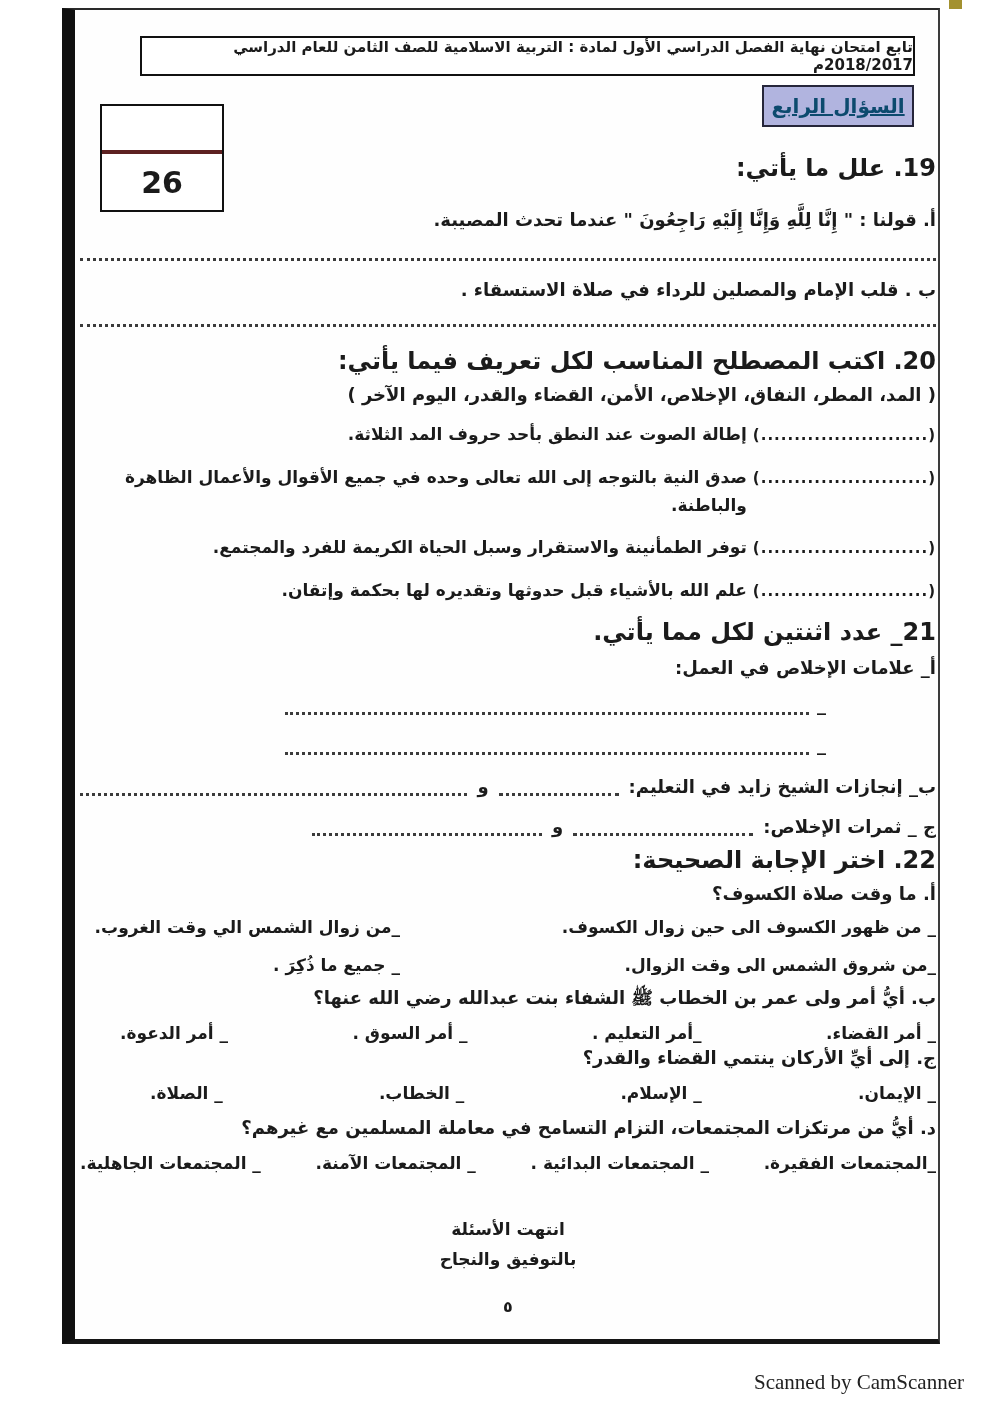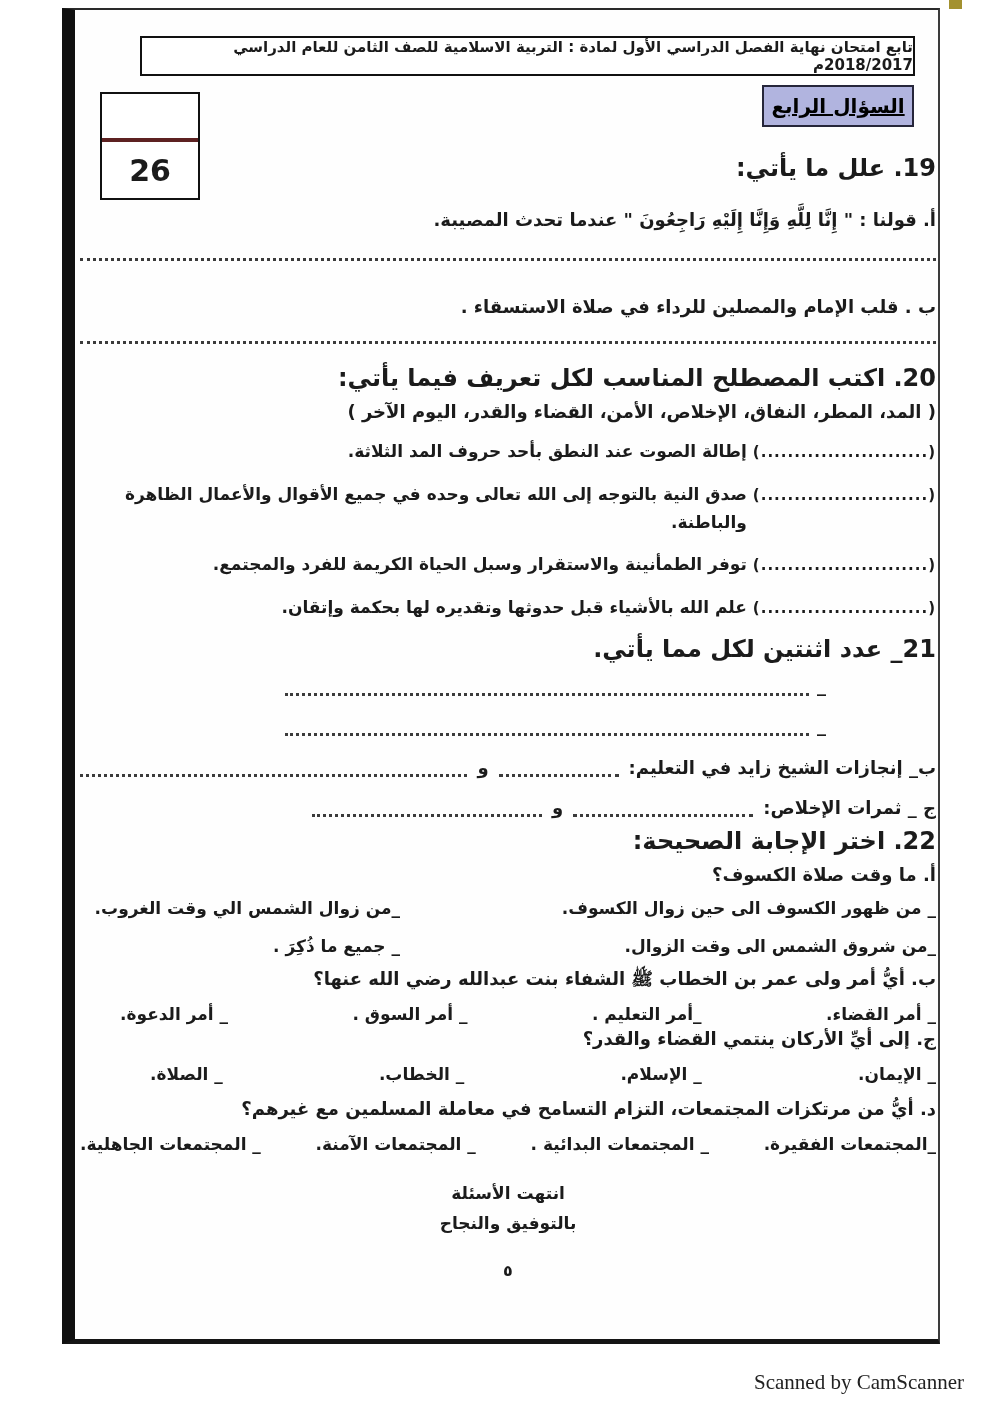--- a/index.html
+++ b/index.html
@@ -1,22 +1,22 @@
 <!DOCTYPE html>
 <html lang="ar"><head>
 <meta charset="utf-8">
 <style>
   html,body{margin:0;padding:0;background:#ffffff;}
   .page{position:relative;width:992px;height:1403px;background:#ffffff;font-family:"DejaVu Sans",sans-serif;color:#1b1b1b;overflow:hidden;}
   .frame{position:absolute;left:62px;top:8px;width:878px;height:1336px;background:#fefefe;border-top:2px solid #2a2a2a;border-right:2px solid #3c3c3c;border-bottom:5px solid #151515;border-left:13px solid #101010;box-sizing:border-box;}
   .corner-mark{position:absolute;top:0;right:30px;width:13px;height:9px;background:#a3912f;}
   .header-box{position:absolute;left:140px;top:36px;width:775px;height:40px;border:2px solid #111;box-sizing:border-box;display:flex;align-items:center;justify-content:center;direction:rtl;font-size:15px;font-weight:bold;background:#fff;z-index:2;}
-  .banner{position:absolute;left:762px;top:85px;width:152px;height:42px;background:#b1b4df;border:2px solid #26263a;box-sizing:border-box;display:flex;align-items:center;justify-content:center;direction:rtl;font-size:20px;font-weight:bold;color:#000000;z-index:2;}
+  .banner{position:absolute;left:762px;top:85px;width:152px;height:42px;background:#b1b4df;border:2px solid #26263a;box-sizing:border-box;display:flex;align-items:center;justify-content:center;direction:rtl;font-size:20px;font-weight:bold;color:#0c4a6e;z-index:2;}
   .banner span{text-decoration:underline;}
-  .marks-box{position:absolute;left:100px;top:92px;width:100px;height:108px;border:2px solid #111;box-sizing:border-box;background:#fff;z-index:2;}
+  .marks-box{position:absolute;left:100px;top:104px;width:124px;height:108px;border:2px solid #111;box-sizing:border-box;background:#fff;z-index:2;}
   .marks-top{height:44px;border-bottom:4px solid #5d2121;}
   .marks-value{display:flex;align-items:center;justify-content:center;height:56px;font-size:30px;font-weight:bold;}
   .content{position:absolute;left:80px;top:155px;width:856px;direction:rtl;text-align:right;font-weight:bold;z-index:2;}
   .q-title{font-size:24px;line-height:26px;}
   .q-line{font-size:18px;line-height:26px;}
   .rule{height:0;border-bottom:3px dotted #3b3b3b;}
   .def-row{display:flex;gap:6px;font-size:17px;line-height:28px;margin-bottom:14px;align-items:baseline;}
   .blank{white-space:nowrap;letter-spacing:1px;font-size:15px;}
   .ans-row{display:flex;gap:8px;align-items:flex-end;height:22px;margin:0 110px 18px 205px;font-size:18px;}
   .dots{border-bottom:3px dotted #3b3b3b;height:4px;display:inline-block;}
@@ -47,21 +47,21 @@
   <div class="marks-box">
     <div class="marks-top"></div>
     <div class="marks-value">26</div>
   </div>
 
   <div class="content">
 
     <div class="q-title">19. علل ما يأتي:</div>
     <div class="q-line" style="margin-top:26px">أ. قولنا : " إِنَّا لِلَّهِ وَإِنَّا إِلَيْهِ رَاجِعُونَ " عندما تحدث المصيبة.</div>
     <div class="rule" style="margin-top:25px"></div>
-    <div class="q-line" style="margin-top:33px">ب . قلب الإمام والمصلين للرداء في صلاة الاستسقاء .</div>
+    <div class="q-line" style="margin-top:16px">ب . قلب الإمام والمصلين للرداء في صلاة الاستسقاء .</div>
     <div class="rule" style="margin-top:21px"></div>
 
     <div class="q-title" style="margin-top:21px">20. اكتب المصطلح المناسب لكل تعريف فيما يأتي:</div>
     <div class="q-line" style="margin-top:8px">( المد، المطر، النفاق، الإخلاص، الأمن، القضاء والقدر، اليوم الآخر )</div>
 
     <div style="margin-top:12px">
       <div class="def-row">
         <span class="blank">(.........................)</span>
         <span>إطالة الصوت عند النطق بأحد حروف المد الثلاثة.</span>
       </div>
@@ -73,20 +73,21 @@
         <span class="blank">(.........................)</span>
         <span>توفر الطمأنينة والاستقرار وسبل الحياة الكريمة للفرد والمجتمع.</span>
       </div>
       <div class="def-row">
         <span class="blank">(.........................)</span>
         <span>علم الله بالأشياء قبل حدوثها وتقديره لها بحكمة وإتقان.</span>
       </div>
     </div>
 
     <div class="q-title" style="margin-top:12px">21_ عدد اثنتين لكل مما يأتي.</div>
+    <div class="q-line" style="margin-top:10px">أ_ علامات الإخلاص في العمل:</div>
 
     <div style="margin-top:12px">
       <div class="ans-row">
         <span>_</span>
         <span class="dots grow"></span>
       </div>
       <div class="ans-row">
         <span>_</span>
         <span class="dots grow"></span>
       </div>
@@ -133,20 +134,20 @@
     </div>
 
     <div class="q-line" style="margin-top:10px">د. أيُّ من مرتكزات المجتمعات، التزام التسامح في معاملة المسلمين مع غيرهم؟</div>
     <div class="row4" style="margin-top:10px">
       <span>_المجتمعات الفقيرة.</span>
       <span>_ المجتمعات البدائية .</span>
       <span>_ المجتمعات الآمنة.</span>
       <span>_ المجتمعات الجاهلية.</span>
     </div>
 
-    <div class="center" style="margin-top:25px">انتهت الأسئلة</div>
+    <div class="center" style="margin-top:42px">انتهت الأسئلة</div>
     <div class="center" style="margin-top:6px">بالتوفيق والنجاح</div>
     <div class="center" style="margin-top:24px;font-size:16px">٥</div>
 
   </div>
 
   <div class="camscanner">Scanned by CamScanner</div>
 </div>
 
 </body></html>

